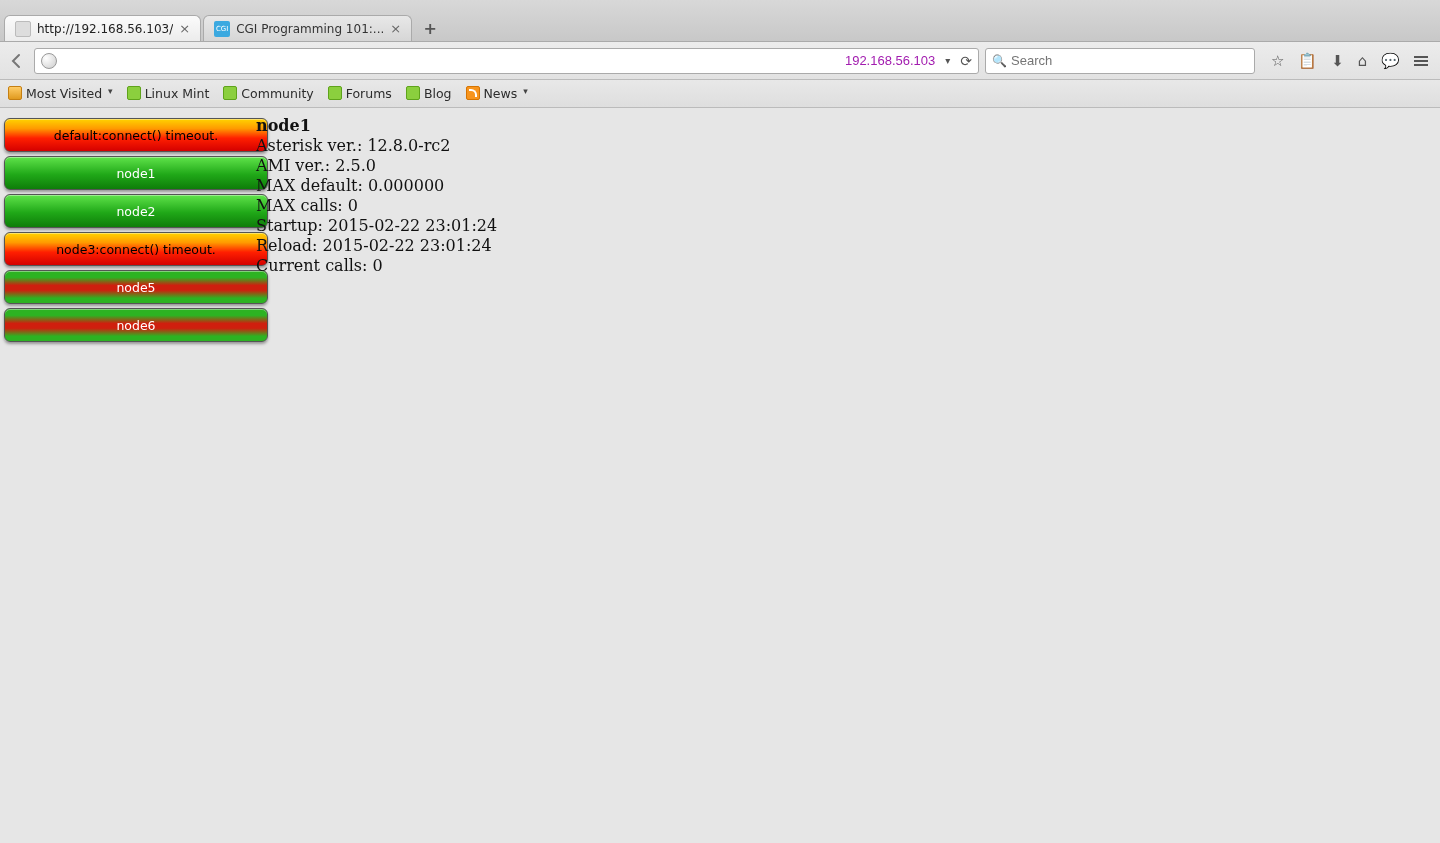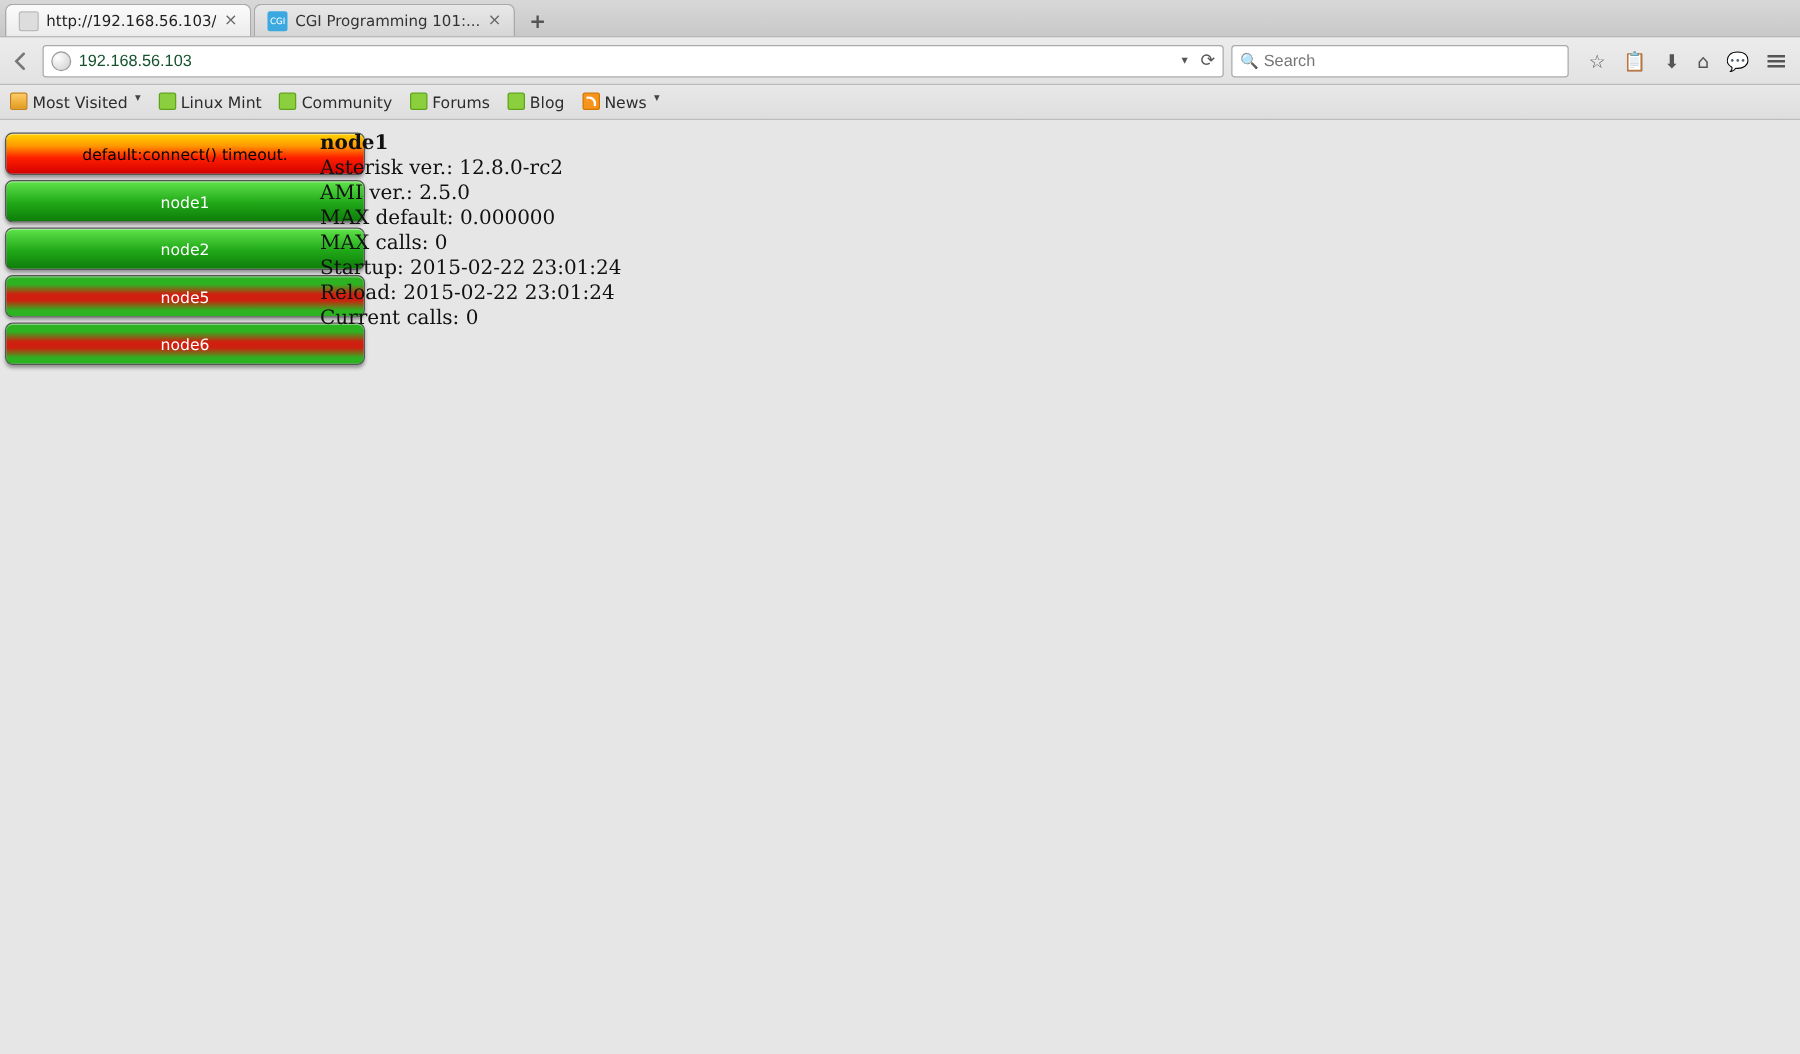--- a/index.html
+++ b/index.html
@@ -6,21 +6,21 @@
   body {
     font-family: "DejaVu Sans", "Liberation Sans", Arial, sans-serif;
     font-size: 13px;
     background: #e6e6e6;
     width: 1440px;
     height: 843px;
     overflow: hidden;
   }
   
   .tabstrip {
-    height: 30px;
+    height: 42px;
     background: linear-gradient(#d8d8d8, #c8c8c8);
     display: flex;
     align-items: flex-end;
     padding-left: 4px;
     border-bottom: 1px solid #aaa;
   }
   .tab {
     display: flex;
     align-items: center;
     gap: 6px;
@@ -83,22 +83,23 @@
     padding: 0 6px;
     gap: 6px;
   }
   .urlbar .globe {
     width:16px;height:16px;border-radius:50%;
     background: radial-gradient(circle at 30% 30%, #fff, #ccc);
     border:1px solid #999;
   }
   .urlbar input {
     flex:1; border:none; outline:none;
-    font-size:13px; color:#14532d;
+    font-size:13px; color:#a21caf;
     background:transparent;
+    text-align:right;
   }
   .urlbar .drop { color:#555; font-size:10px; padding:0 4px;}
   .urlbar .reload { color:#555; font-size:14px; }
   .searchbar {
     width: 270px; height: 26px;
     background:#fff; border:1px solid #aaa; border-radius:3px;
     display:flex; align-items:center; padding:0 6px; gap:4px;
   }
   .searchbar .mag { color:#888; font-size:12px; }
   .searchbar input {
@@ -130,21 +131,21 @@
   .page {
     display:flex;
     background:#e6e6e6;
     height: calc(843px - 30px - 38px - 28px);
   }
   .sidebar {
     width: 252px;
     padding: 6px 4px;
   }
   .node-btn {
-    width: 288px;
+    width: 264px;
     height: 34px;
     margin: 4px 0;
     border: 1px solid #555;
     border-radius: 6px;
     display:flex; align-items:center; justify-content:center;
     font-size: 12.5px;
     color:#111;
     box-shadow: 0 2px 3px rgba(0,0,0,0.35), inset 0 1px 0 rgba(255,255,255,0.4);
     cursor:pointer;
   }
@@ -249,20 +250,23 @@
   <div class="sidebar">
     <div class="node-btn error">
         <span>default:connect() timeout.</span>
       </div>
     <div class="node-btn green">
         <span>node1</span>
       </div>
     <div class="node-btn green">
         <span>node2</span>
       </div>
+    <div class="node-btn error">
+        <span>node3:connect() timeout.</span>
+      </div>
     <div class="node-btn mixed">
         <span>node5</span>
       </div>
     <div class="node-btn mixed">
         <span>node6</span>
       </div>
   </div>
   <div class="detail">
     <div class="title">node1</div>
     <div>Asterisk ver.: 12.8.0-rc2</div>

